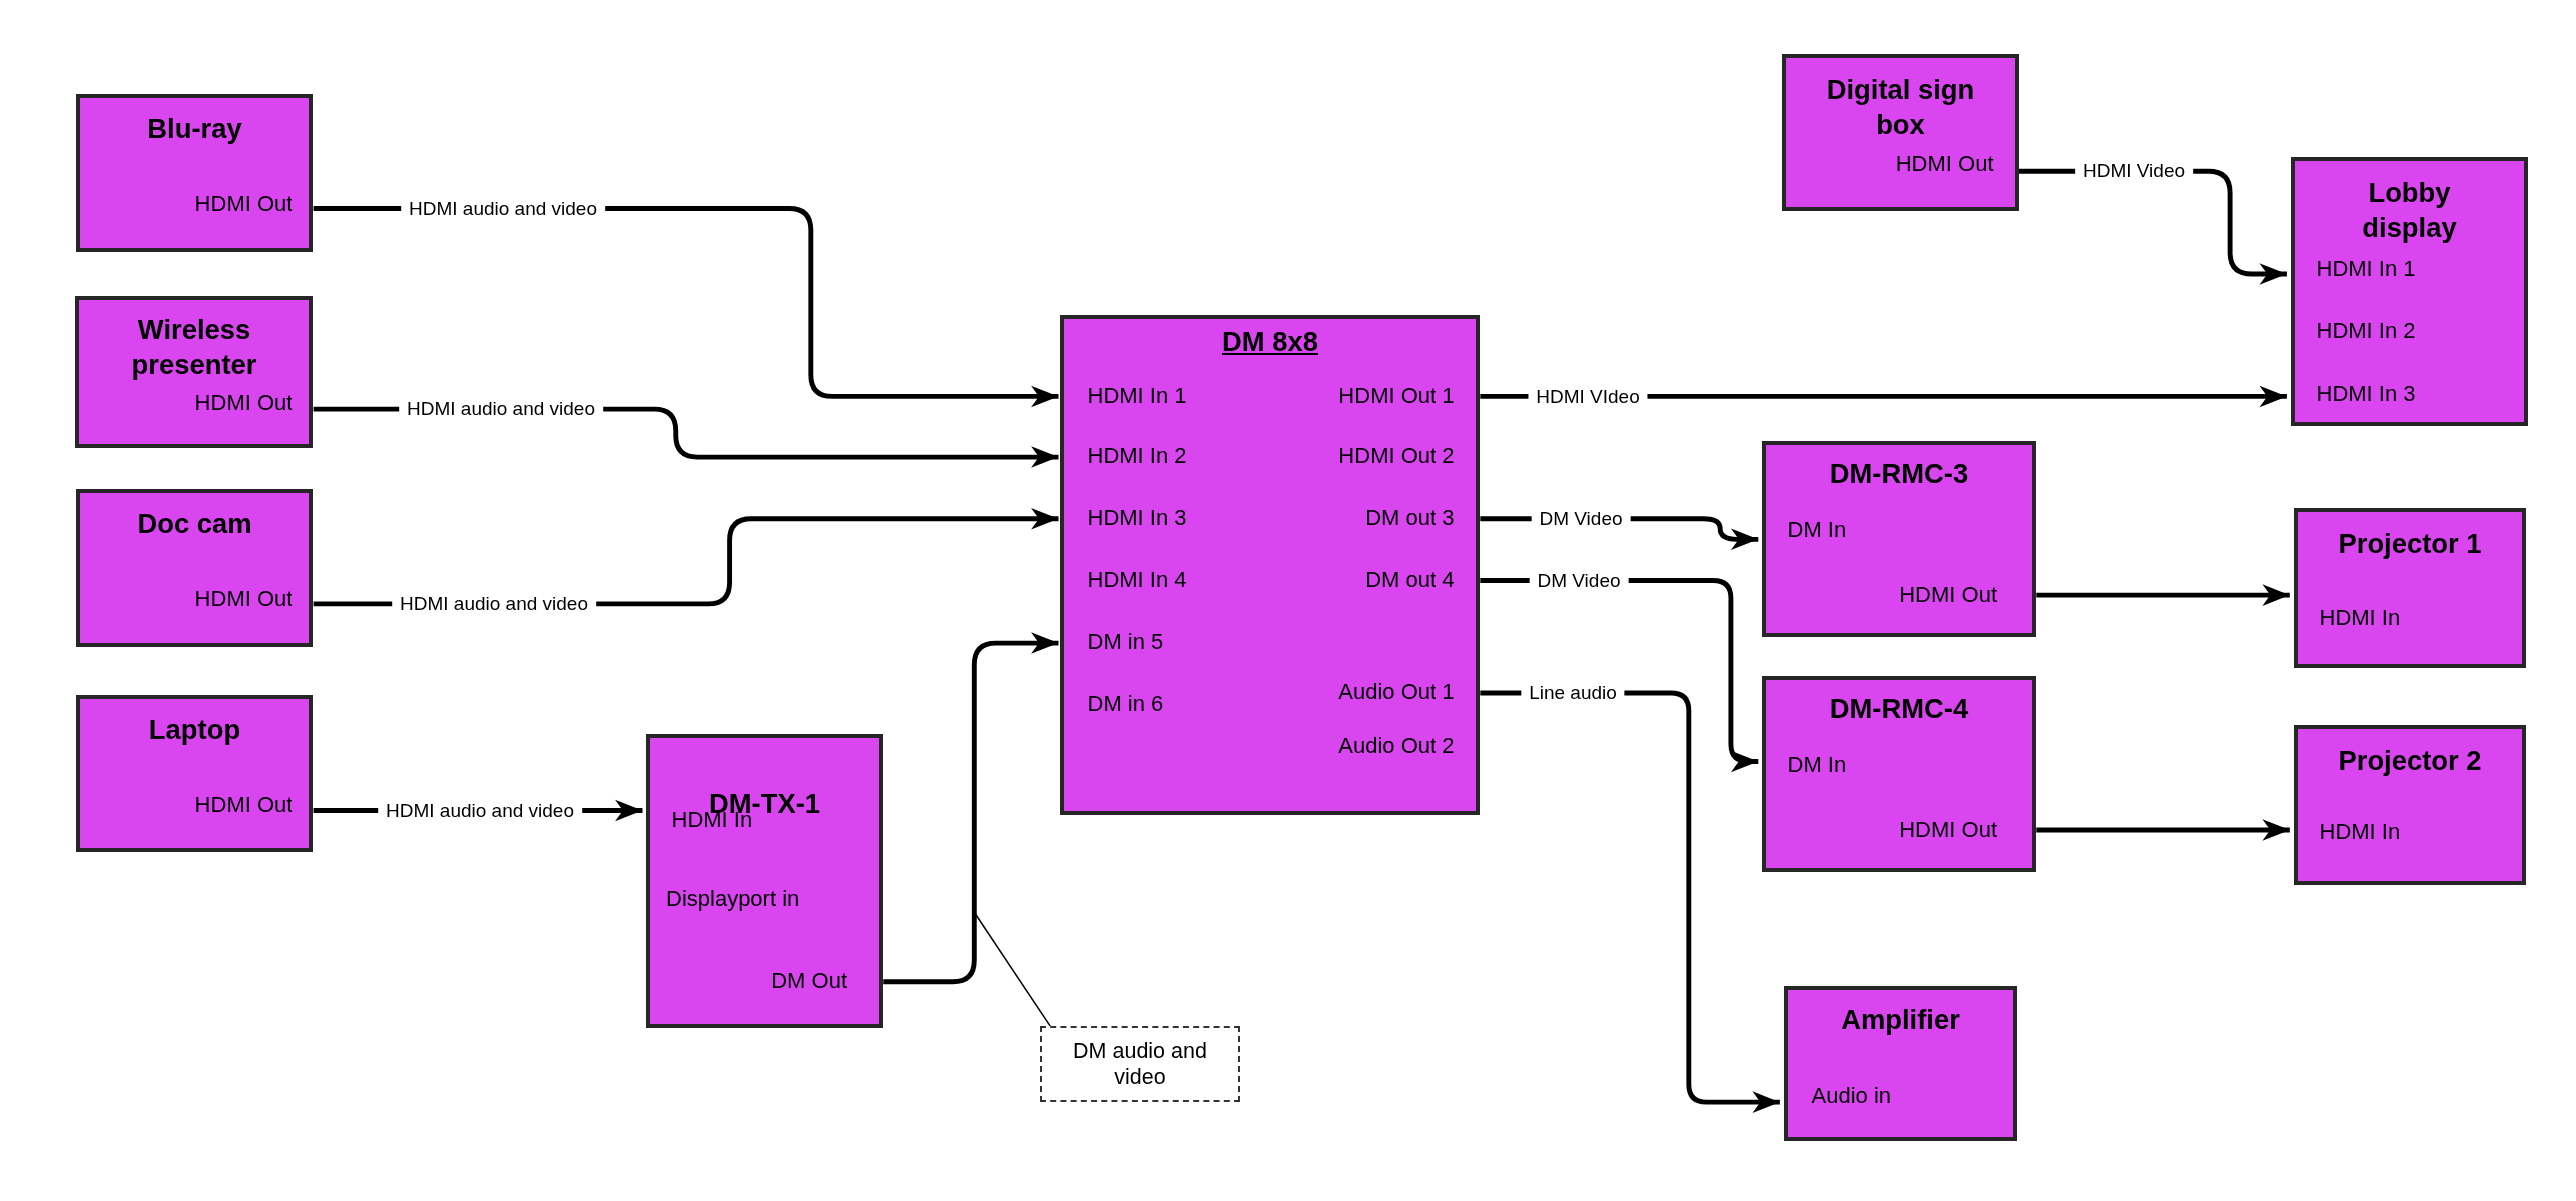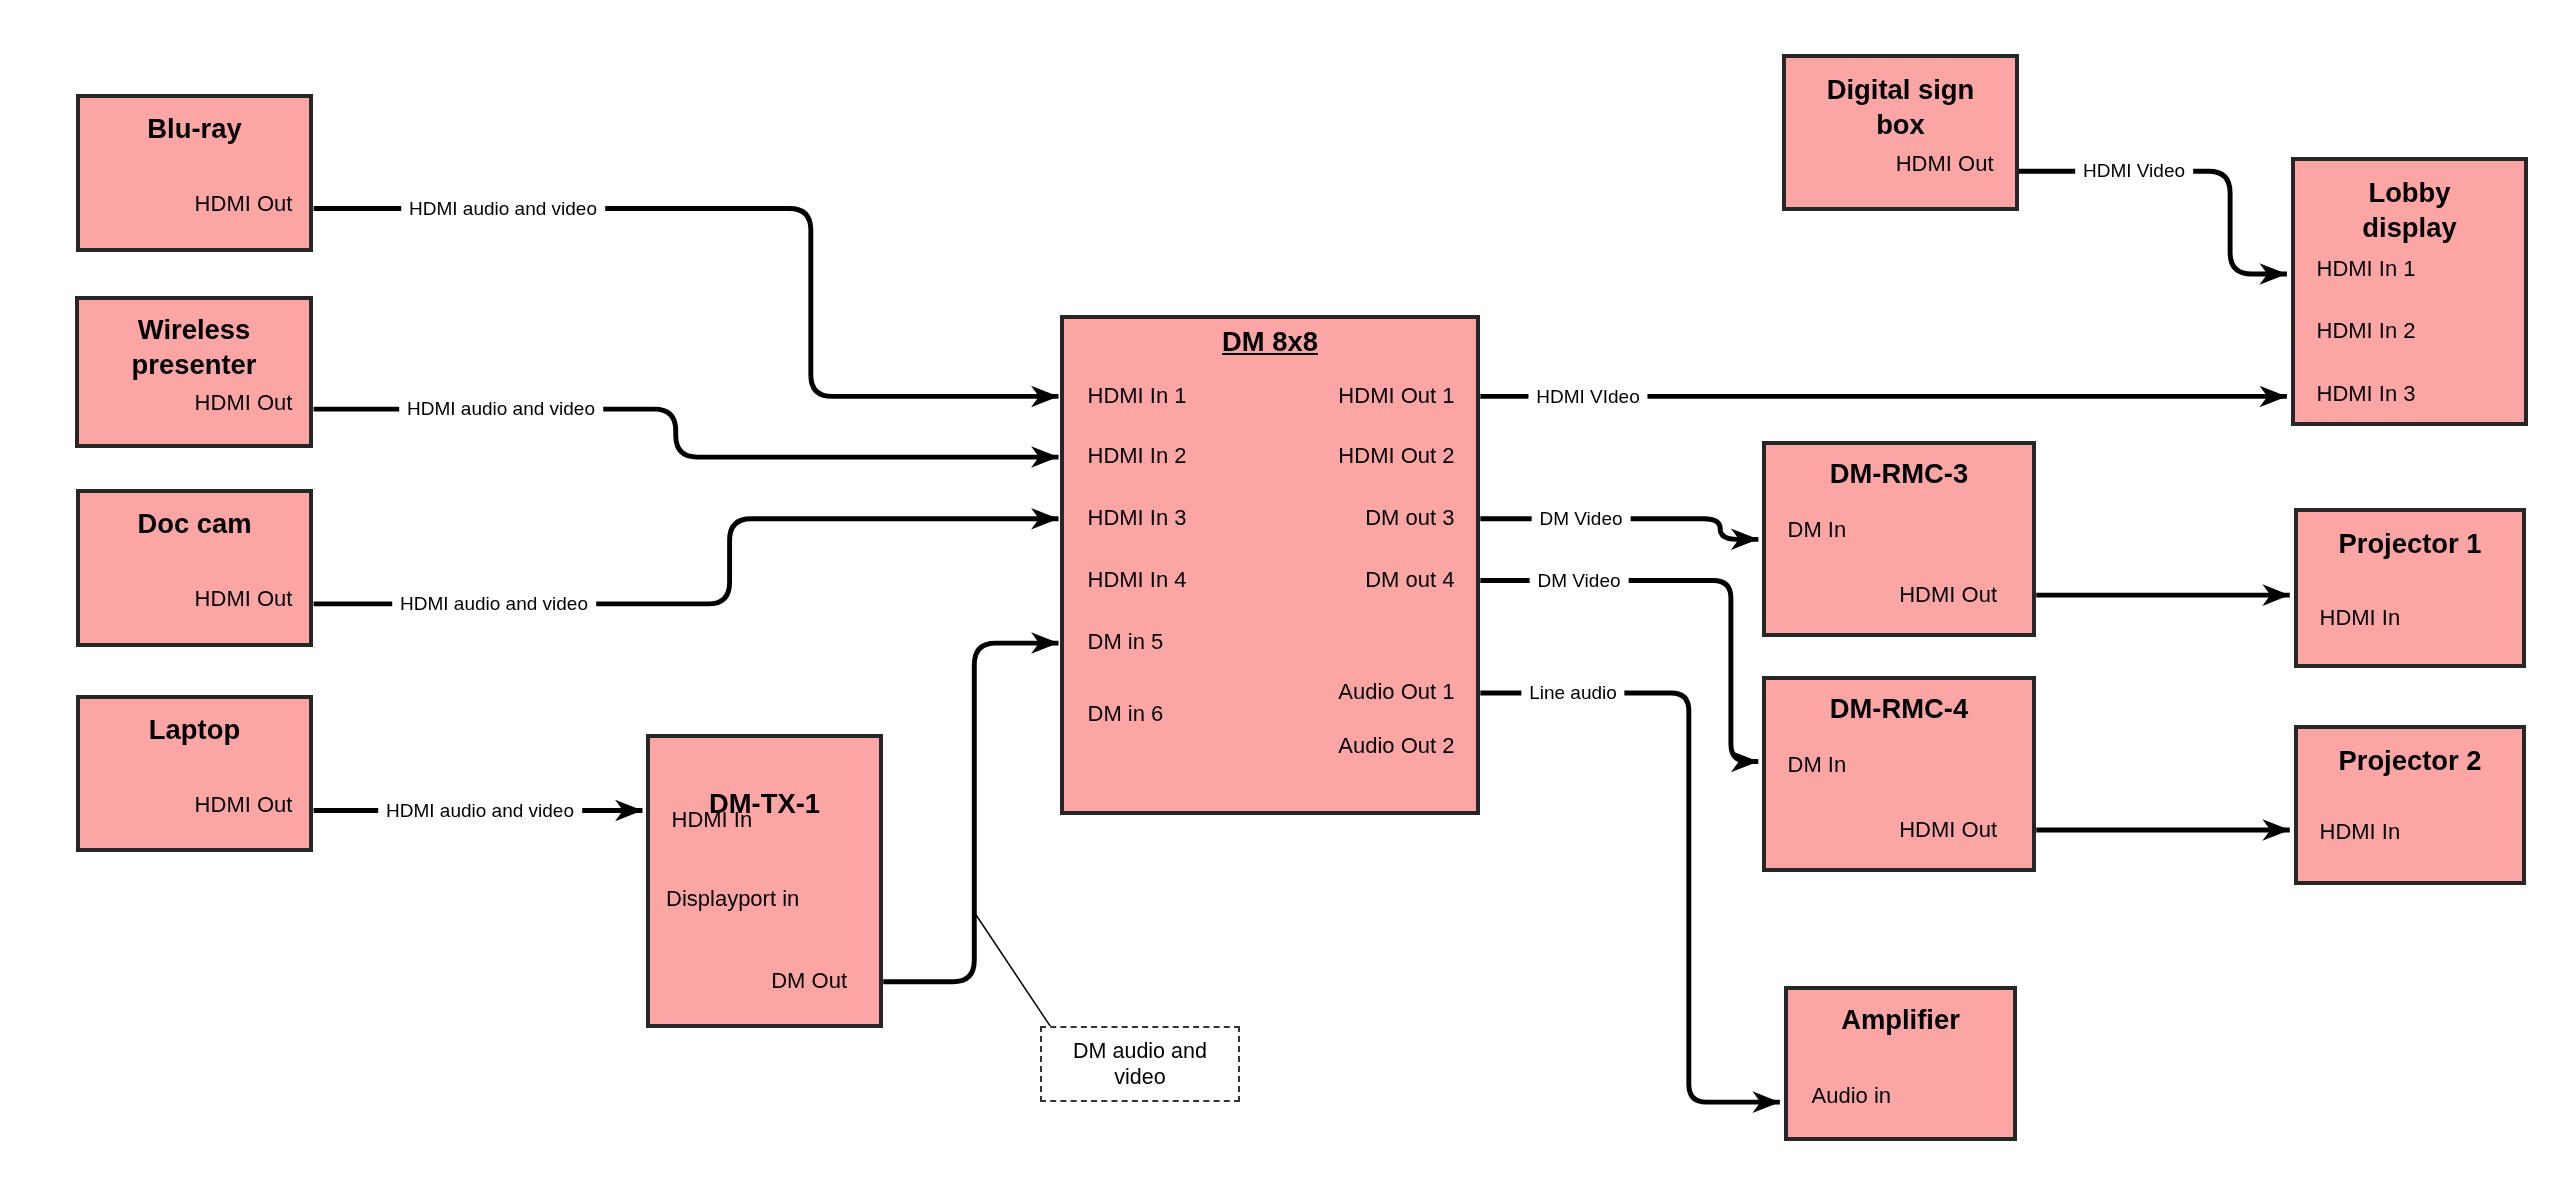--- a/index.html
+++ b/index.html
@@ -11,21 +11,21 @@
     font-family: "Liberation Sans", sans-serif;
     color: #000000;
     overflow: hidden;
   }
   .wires-svg { position: absolute; left: 0; top: 0; width: 2576px; height: 1201px; }
   .wire { stroke: #000000; stroke-width: 5; fill: none; }
   .callout-line { stroke: #000000; stroke-width: 1.5; fill: none; }
 
   .node {
     position: absolute;
-    background: #fca5a5;
+    background: #d946ef;
     border: 4.9px solid #262626;
     box-sizing: border-box;
   }
   .title {
     position: absolute; left: 0; right: 0;
     text-align: center;
     font-weight: bold;
     font-size: 27.4px;
     line-height: 35px;
     white-space: pre-line;
@@ -117,21 +117,21 @@
     <div class="port pr" style="top:228px; padding-right:32px;">DM Out</div>
   </div>
 
   <div class="node" style="left:1060px; top:315px; width:420px; height:500px;">
     <div class="title" style="top:5px;text-decoration:underline;">DM 8x8</div>
     <div class="port pl" style="top:62px; padding-left:23.5px;">HDMI In 1</div>
     <div class="port pl" style="top:122px; padding-left:23.5px;">HDMI In 2</div>
     <div class="port pl" style="top:184px; padding-left:23.5px;">HDMI In 3</div>
     <div class="port pl" style="top:246px; padding-left:23.5px;">HDMI In 4</div>
     <div class="port pl" style="top:308px; padding-left:23.5px;">DM in 5</div>
-    <div class="port pl" style="top:380px; padding-left:23.5px;">DM in 6</div>
+    <div class="port pl" style="top:370px; padding-left:23.5px;">DM in 6</div>
     <div class="port pr" style="top:62px; padding-right:21.5px;">HDMI Out 1</div>
     <div class="port pr" style="top:122px; padding-right:21.5px;">HDMI Out 2</div>
     <div class="port pr" style="top:184px; padding-right:21.5px;">DM out 3</div>
     <div class="port pr" style="top:246px; padding-right:21.5px;">DM out 4</div>
     <div class="port pr" style="top:358px; padding-right:21.5px;">Audio Out 1</div>
     <div class="port pr" style="top:412px; padding-right:21.5px;">Audio Out 2</div>
   </div>
 
   <div class="node" style="left:1782px; top:54px; width:237px; height:157px;">
     <div class="title" style="top:13.7px;">Digital sign

